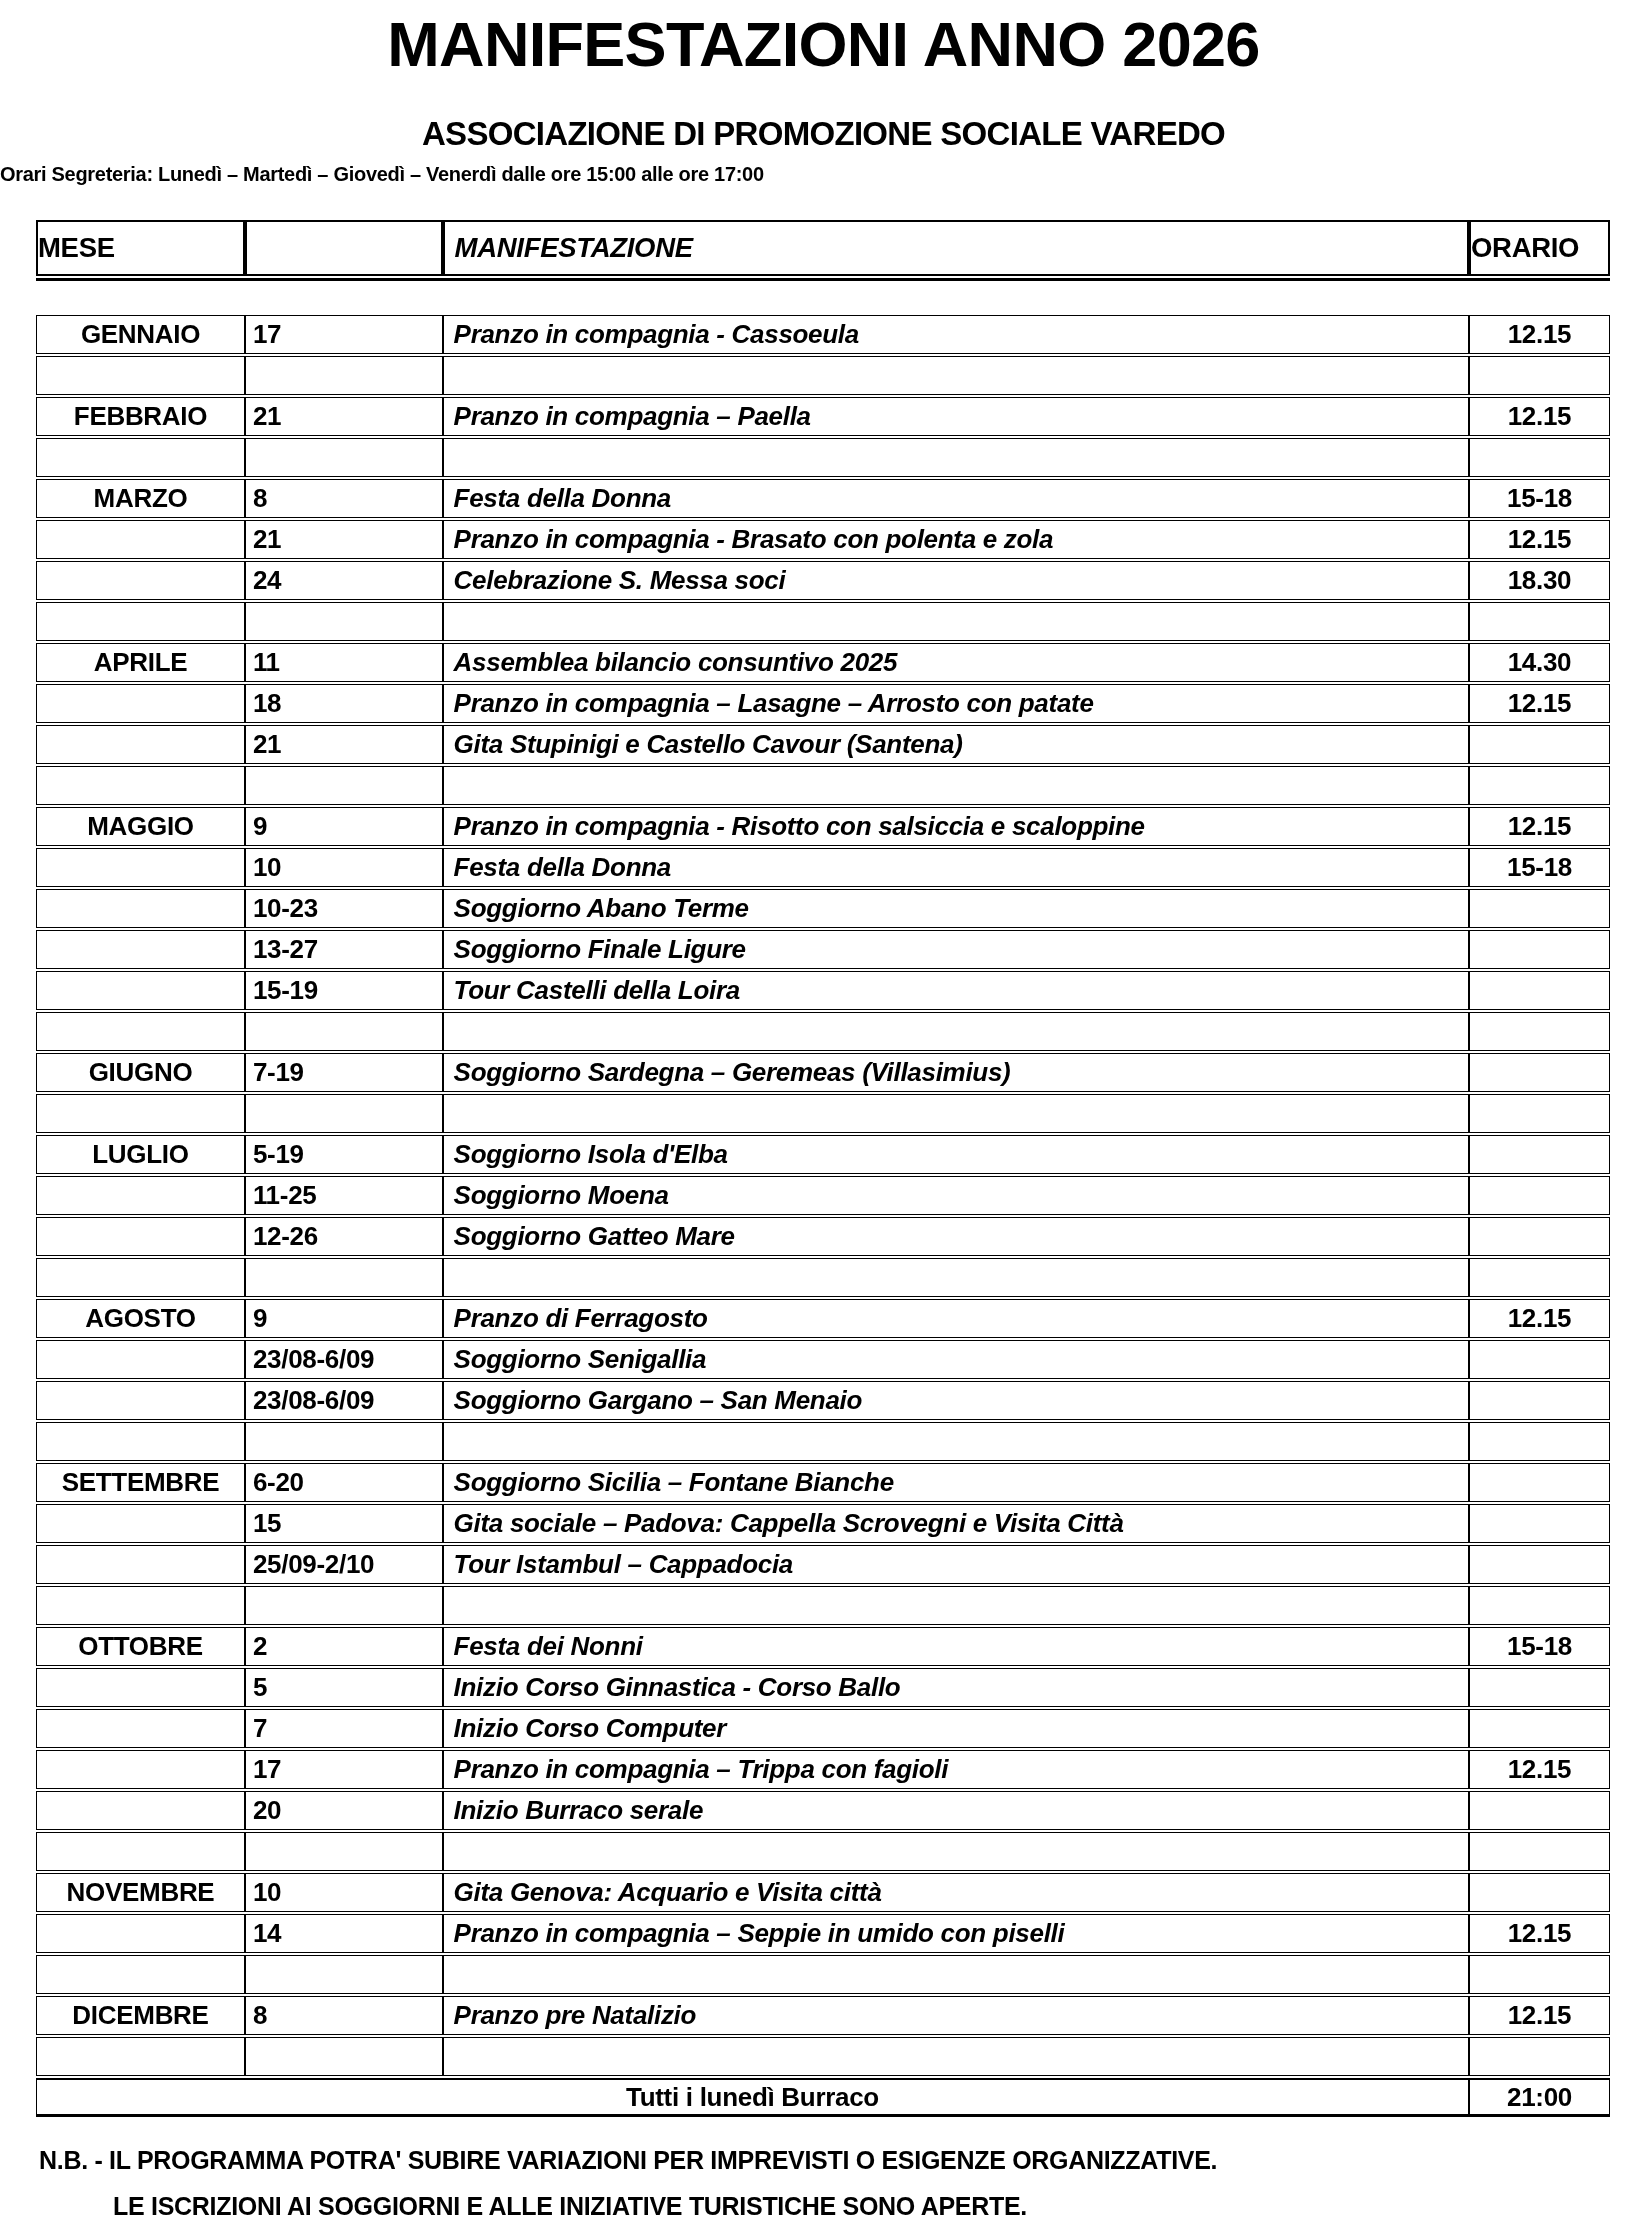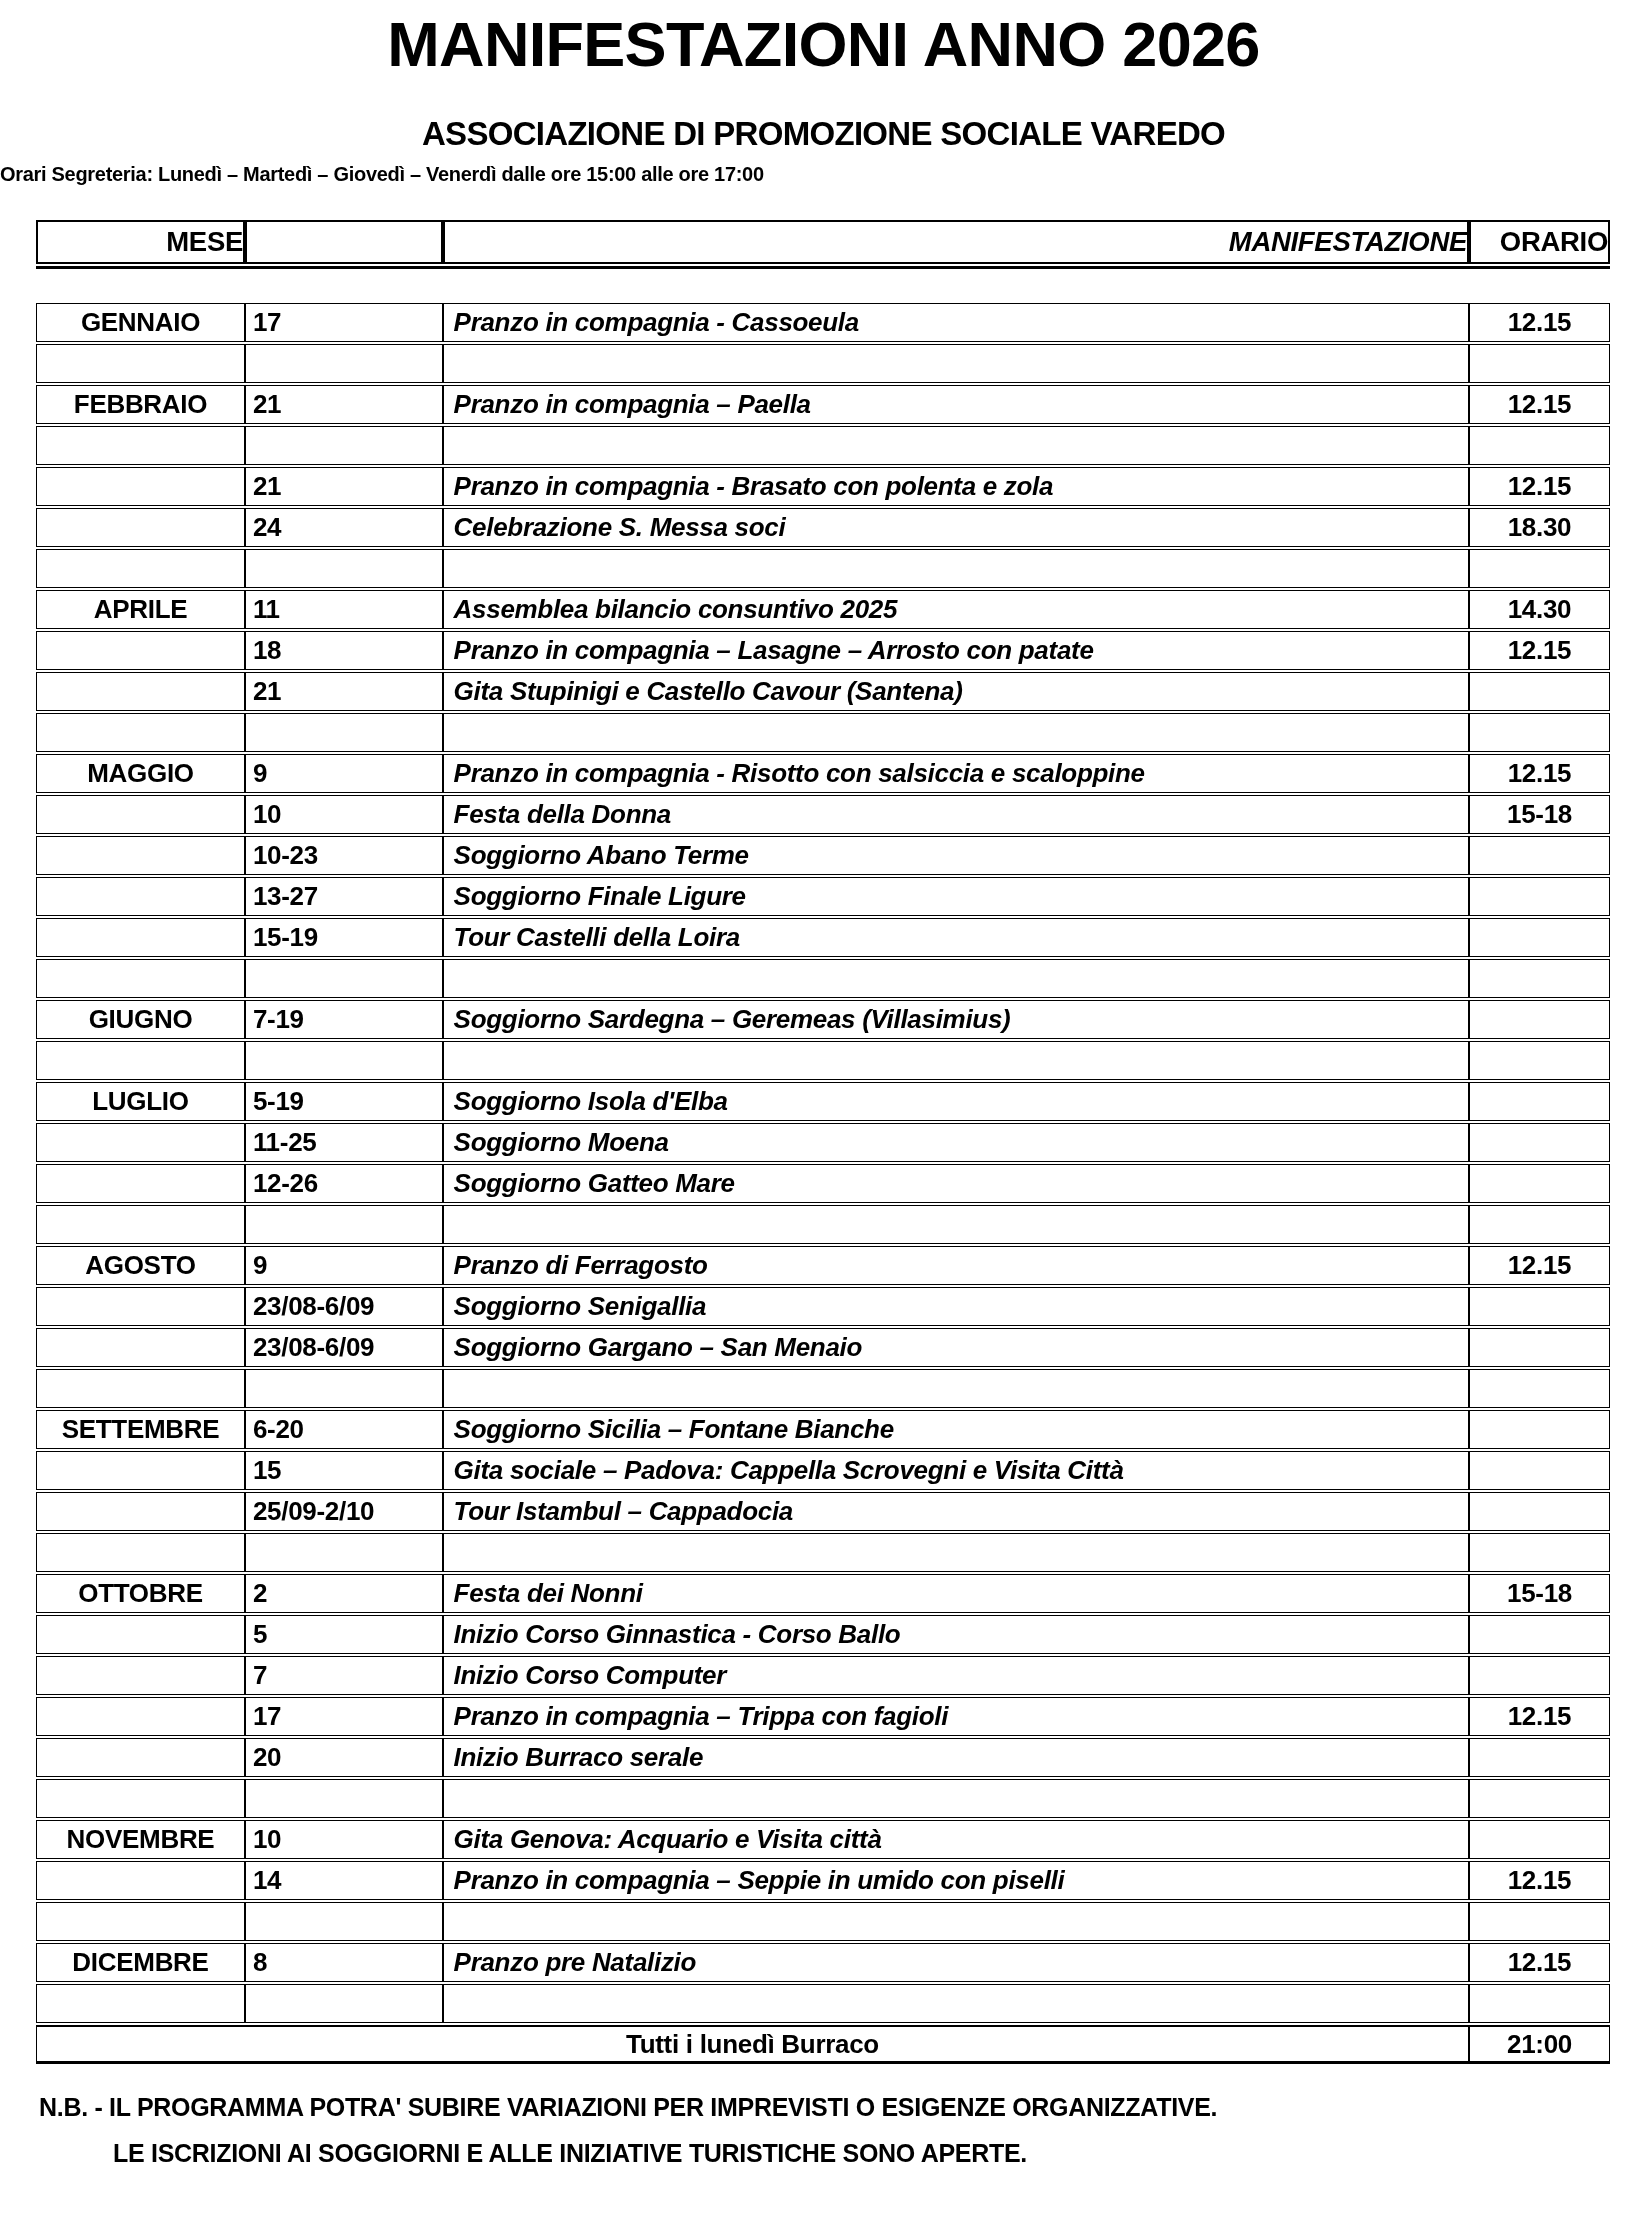--- a/index.html
+++ b/index.html
@@ -23,23 +23,23 @@
     border-collapse: separate;
   }
   col.w-month { width: 209px; }
   col.w-date  { width: 198px; }
   col.w-event { width: 1026px; }
   col.w-time  { width: 141px; }
 
   table.head { margin-top: 34px; border-spacing: 0; }
   table.head td {
     border: 2.1px solid #000;
-    height: 44px;
+    height: 56px;
     font-size: 27.5px;
-    text-align: right;
+    text-align: left;
     vertical-align: middle;
     letter-spacing: -0.3px;
   }
   .thick-rule { width: 1574px; height: 2.7px; background: #000; margin: 2.1px 0 0 36px; }
 
   table.body { margin-top: 32px; border-spacing: 0 2.1px; }
   table.body td {
     border: 1.4px solid #000;
     height: 39px;
     font-size: 26px;
@@ -112,20 +112,26 @@
           <td class="c-event">Pranzo in compagnia – Paella</td>
           <td class="c-time">12.15</td>
         </tr>
         <tr>
           <td class="c-month"></td>
           <td class="c-date"></td>
           <td class="c-event"></td>
           <td class="c-time"></td>
         </tr>
         <tr>
+          <td class="c-month">MARZO</td>
+          <td class="c-date">8</td>
+          <td class="c-event">Festa della Donna</td>
+          <td class="c-time">15-18</td>
+        </tr>
+        <tr>
           <td class="c-month"></td>
           <td class="c-date">21</td>
           <td class="c-event">Pranzo in compagnia - Brasato con polenta e zola</td>
           <td class="c-time">12.15</td>
         </tr>
         <tr>
           <td class="c-month"></td>
           <td class="c-date">24</td>
           <td class="c-event">Celebrazione S. Messa soci</td>
           <td class="c-time">18.30</td>

